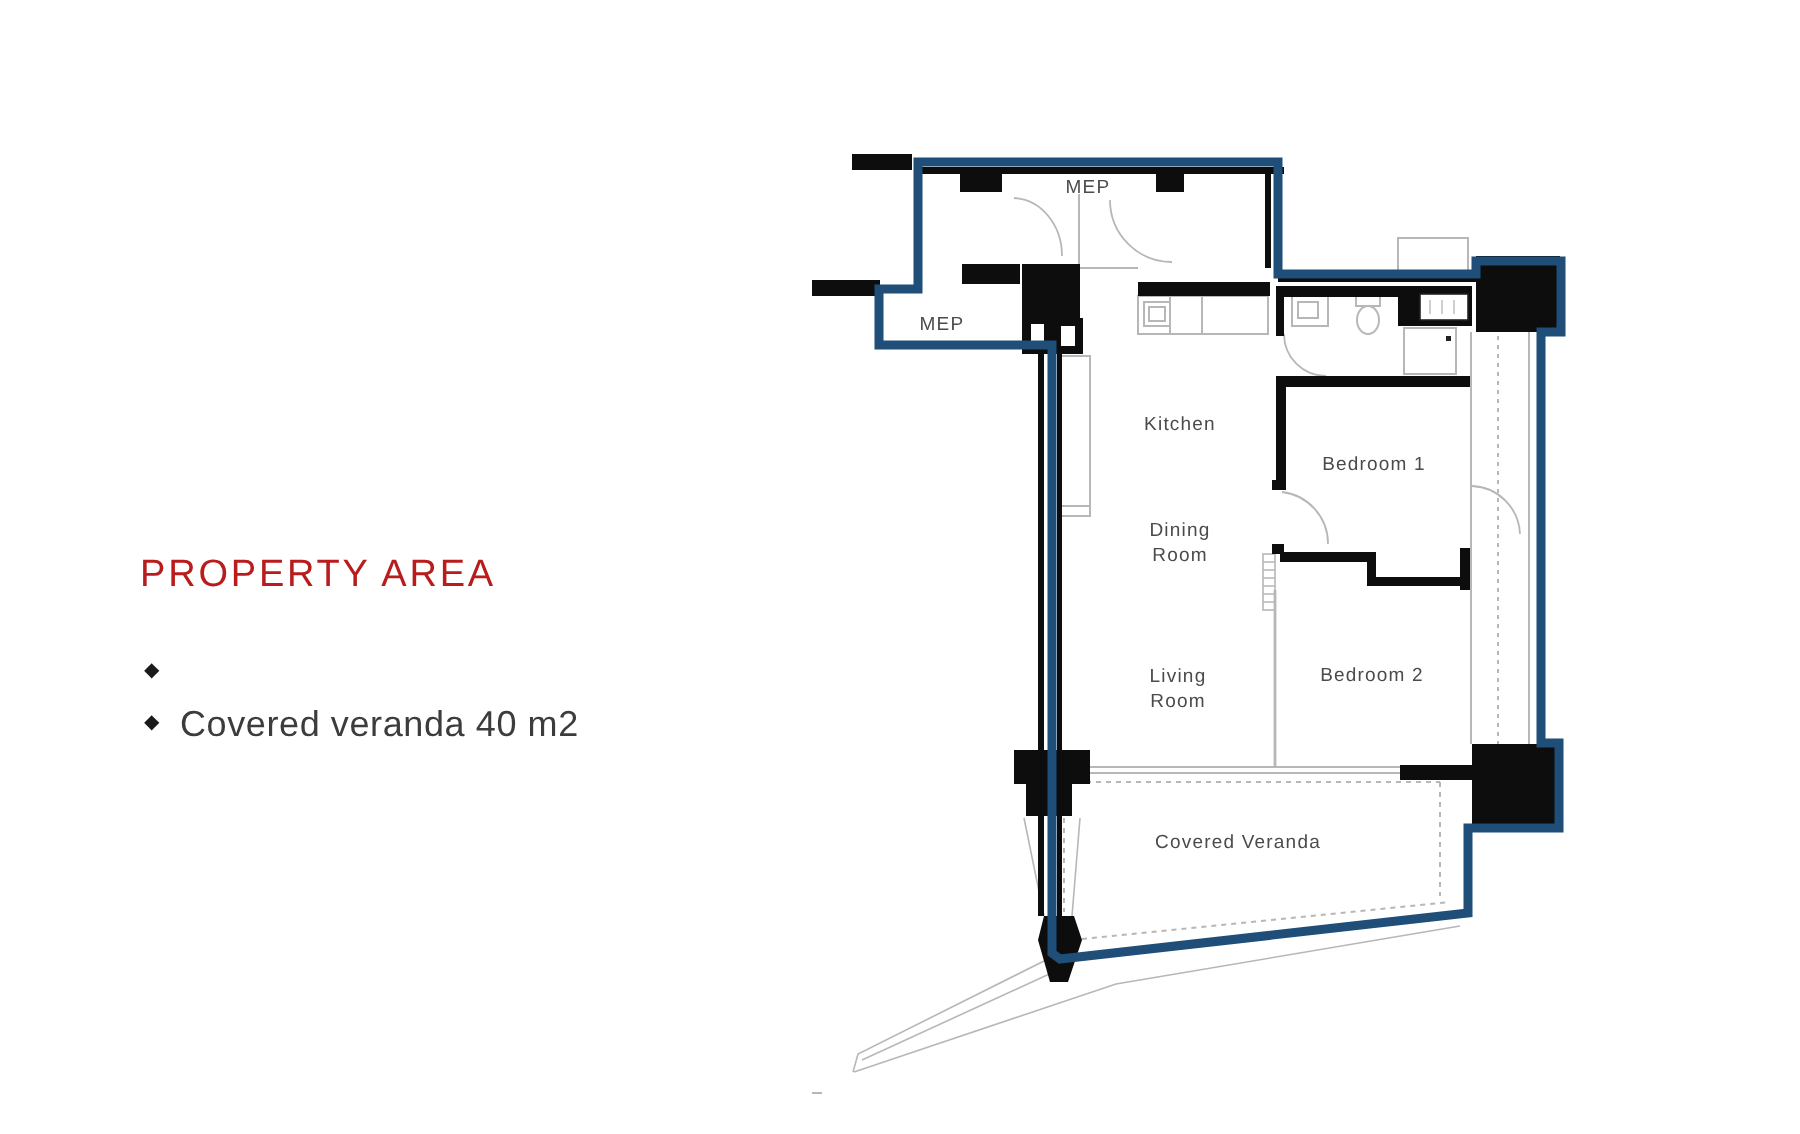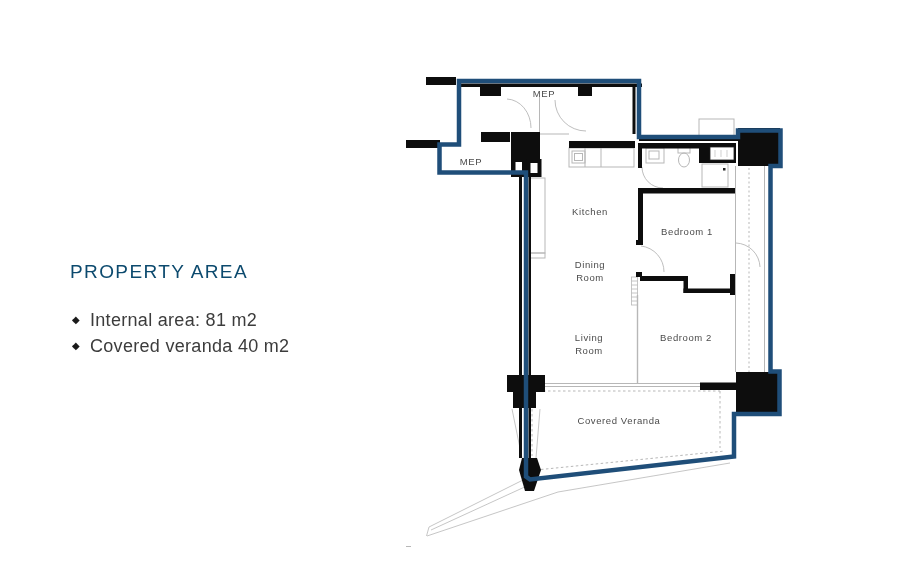--- a/index.html
+++ b/index.html
@@ -12,22 +12,22 @@
   }
   .property-panel{
     position:absolute;
     left:70px;top:261px;
     color:#454545;
   }
   .property-title{
     font-size:19px;
     font-weight:500;
     letter-spacing:1.4px;
-    color:#0c4a6e;
-    margin:0 0 24px 0;
+    color:#b91c1c;
+    margin:16px 0 24px 0;
   }
   .property-list{
     list-style:none;
     margin:0;padding:0 0 0 2px;
   }
   .property-list li{
     display:flex;
     align-items:center;
     font-size:18px;
     letter-spacing:0.3px;
@@ -52,21 +52,20 @@
   }
 </style>
 </head>
 <body>
 
 <section class="property-panel">
   <h1 class="property-title">PROPERTY AREA</h1>
   <ul class="property-list">
     <li>
       <span class="bullet">◆</span>
-      <span>Internal area: 81 m2</span>
     </li>
     <li>
       <span class="bullet">◆</span>
       <span>Covered veranda 40 m2</span>
     </li>
   </ul>
 </section>
 
 <figure class="plan-wrap" style="margin:0;">
 <svg width="900" height="567" viewBox="0 0 900 567" xmlns="http://www.w3.org/2000/svg">

